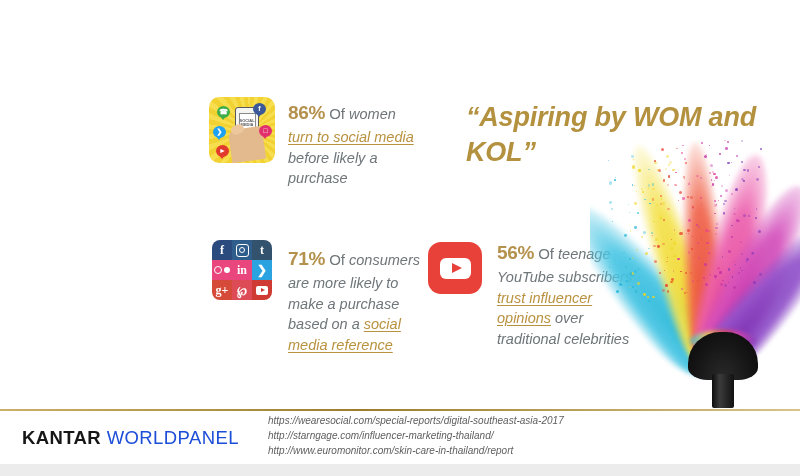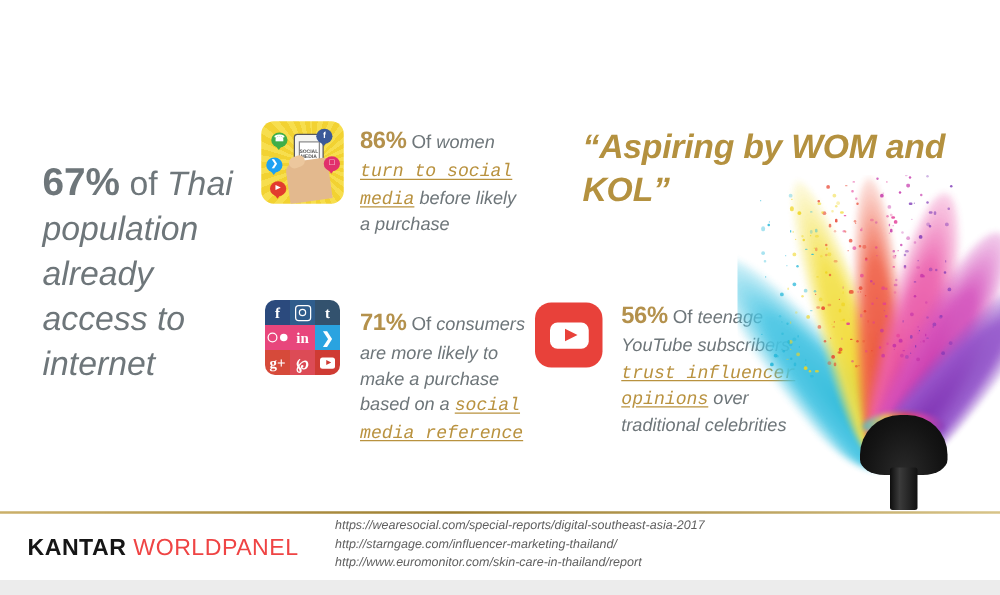--- a/index.html
+++ b/index.html
@@ -70,21 +70,20 @@
   }
   .stat-block .of {
     font-style: normal;
     color: #6e767a;
     font-size: 15px;
   }
   .hl {
     color: #b9923f;
     text-decoration: underline;
     text-underline-offset: 2px;
-    font-family: Liberation Mono, monospace;
   }
 
   #stat-86 { left: 288px; top: 100px; width: 135px; }
   #stat-71 { left: 288px; top: 246px; width: 135px; }
   #stat-70 { left: 497px; top: 240px; width: 150px; }
 
   
   .quote {
     position: absolute;
     left: 466px;
@@ -357,21 +356,21 @@
   .logo {
     position: absolute;
     left: 22px;
     top: 427px;
     font-size: 18.5px;
     font-weight: bold;
     letter-spacing: 0.4px;
     white-space: nowrap;
   }
   .logo .kantar { color: #161616; }
-  .logo .world  { color: #ef4444; font-weight: normal; }
+  .logo .world  { color: #1d4ed8; font-weight: normal; }
 
   .source {
     position: absolute;
     left: 268px;
     top: 414px;
     font-size: 10px;
     line-height: 1.48;
     color: #5e5e5e;
     font-style: italic;
   }
@@ -385,24 +384,20 @@
     height: 12px;
     background: #ececec;
   }
 </style>
 </head>
 <body>
 
 <div id="slide">
 
 
-  <div class="left-stat">
-    <span class="num">67%</span><span class="of"> of</span>
-    <span>Thai population already access to internet</span>
-  </div>
 
   <div class="icon-phone">
     <div class="phone-body">
       <div class="phone-screen">SOCIAL MEDIA</div>
     </div>
     <div class="hand"></div>
     <div class="thumb"></div>
     <div class="bub bub-1"><span>☎</span></div>
     <div class="bub bub-2"><span>f</span></div>
     <div class="bub bub-3"><span>❯</span></div>

